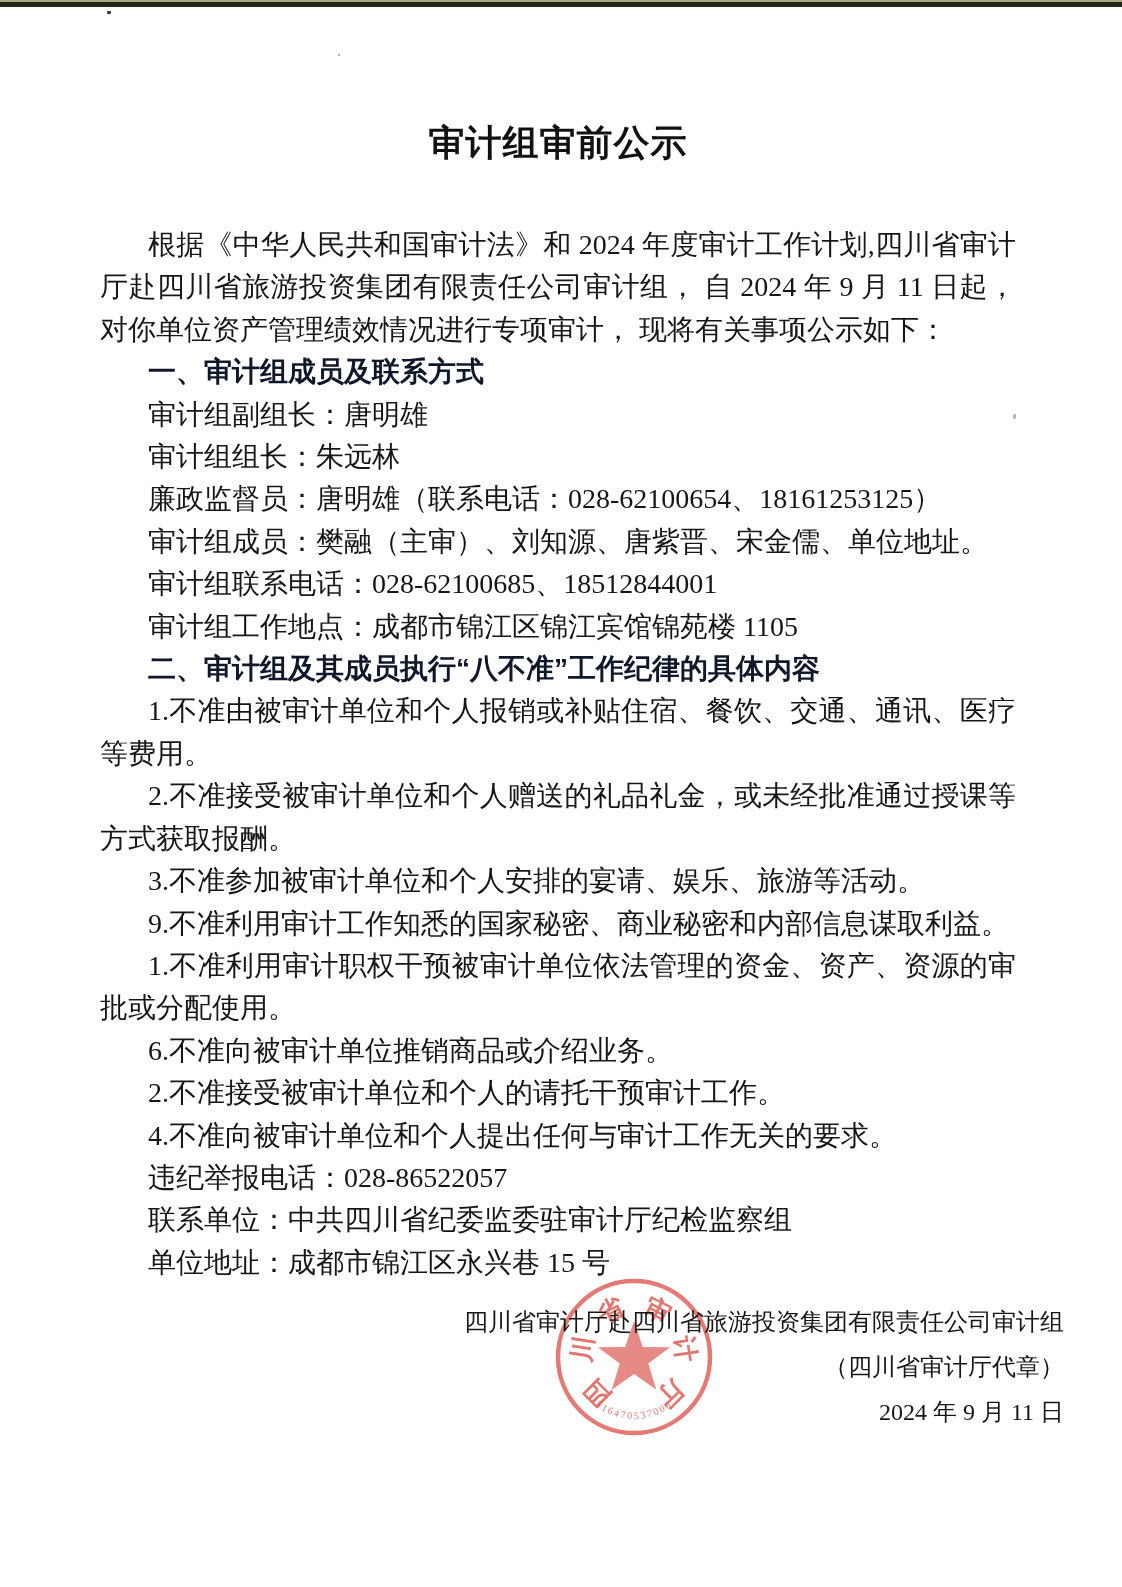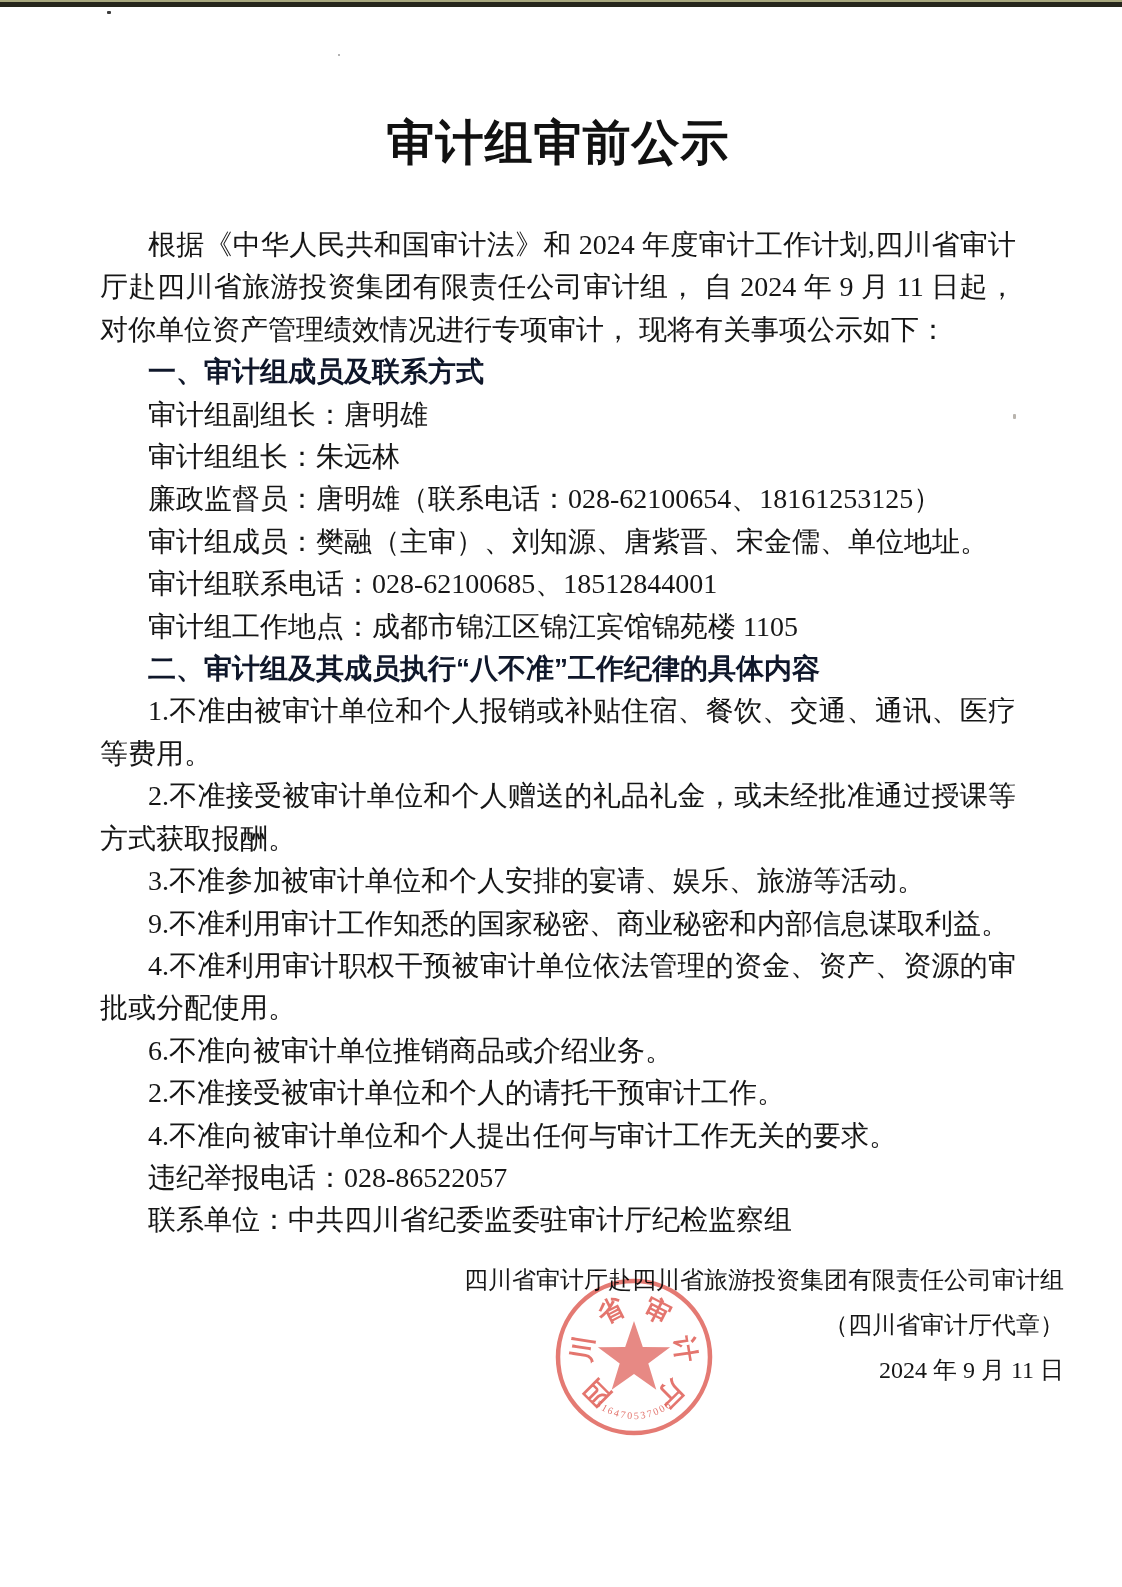--- a/index.html
+++ b/index.html
@@ -19,21 +19,21 @@
   .speck.s1 { left:107px; top:11px; width:4px; height:3px; background:#3c3c3c; }
   .speck.s2 { left:338px; top:54px; width:2px; height:2px; background:#9a9a9a; }
   .speck.s3 { left:1013px; top:414px; width:3px; height:5px; background:#b9b4ae; }
 
   .content {
     position:absolute; left:100px; top:0; width:916px;
   }
   h1.doc-title {
     margin:118px 0 0 0;
     text-align:center;
-    font-size:48px; line-height:50px;
+    font-size:36px; line-height:50px;
     font-weight:bold;
     letter-spacing:1px;
     color:#111;
   }
   p.body-line, h2.sec-heading {
     margin:0;
     font-size:28px;
     line-height:42.4px;
     text-align:justify;
     text-indent:48px;
@@ -90,27 +90,28 @@
   <p class="body-line">廉政监督员：唐明雄（联系电话：028-62100654、18161253125）</p>
   <p class="body-line">审计组成员：樊融（主审）、刘知源、唐紫晋、宋金儒、单位地址。</p>
   <p class="body-line">审计组联系电话：028-62100685、18512844001</p>
   <p class="body-line">审计组工作地点：成都市锦江区锦江宾馆锦苑楼 1105</p>
 
   <h2 class="sec-heading">二、审计组及其成员执行“八不准”工作纪律的具体内容</h2>
   <p class="body-line">1.不准由被审计单位和个人报销或补贴住宿、餐饮、交通、通讯、医疗等费用。</p>
   <p class="body-line">2.不准接受被审计单位和个人赠送的礼品礼金，或未经批准通过授课等方式获取报酬。</p>
   <p class="body-line">3.不准参加被审计单位和个人安排的宴请、娱乐、旅游等活动。</p>
   <p class="body-line">9.不准利用审计工作知悉的国家秘密、商业秘密和内部信息谋取利益。</p>
-  <p class="body-line">4.不准利用审计职权干预被审计单位依法管理的资金、资产、资源的审批或分配使用。</p>
+  <p class="body-line">1.不准利用审计职权干预被审计单位依法管理的资金、资产、资源的审批或分配使用。</p>
   <p class="body-line">6.不准向被审计单位推销商品或介绍业务。</p>
   <p class="body-line">2.不准接受被审计单位和个人的请托干预审计工作。</p>
   <p class="body-line">4.不准向被审计单位和个人提出任何与审计工作无关的要求。</p>
 
   <p class="body-line">违纪举报电话：028-86522057</p>
   <p class="body-line">联系单位：中共四川省纪委监委驻审计厅纪检监察组</p>
+  <p class="body-line">单位地址：成都市锦江区永兴巷 15 号</p>
 
   <div class="signature">
     <p>四川省审计厅赴四川省旅游投资集团有限责任公司审计组</p>
     <p>（四川省审计厅代章）</p>
     <p>2024 年 9 月 11 日</p>
   </div>
 </div>
 
 <svg class="seal" viewBox="0 0 178 178" xmlns="http://www.w3.org/2000/svg">
   <circle cx="89" cy="88" r="76" fill="none" stroke="#da4a41" stroke-width="4.5" stroke-opacity="0.82"></circle>

